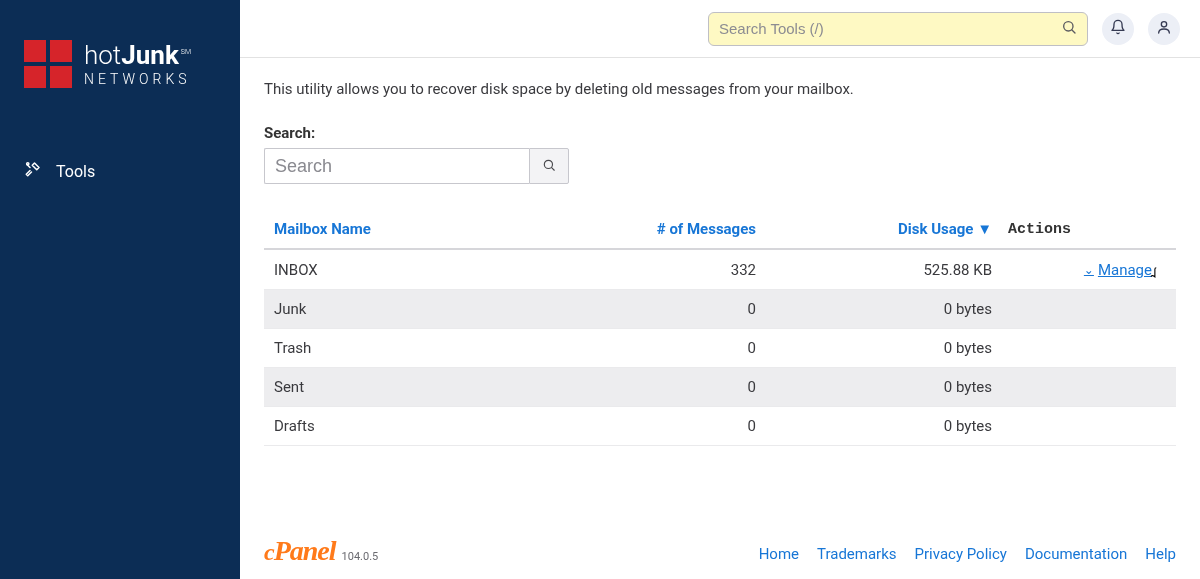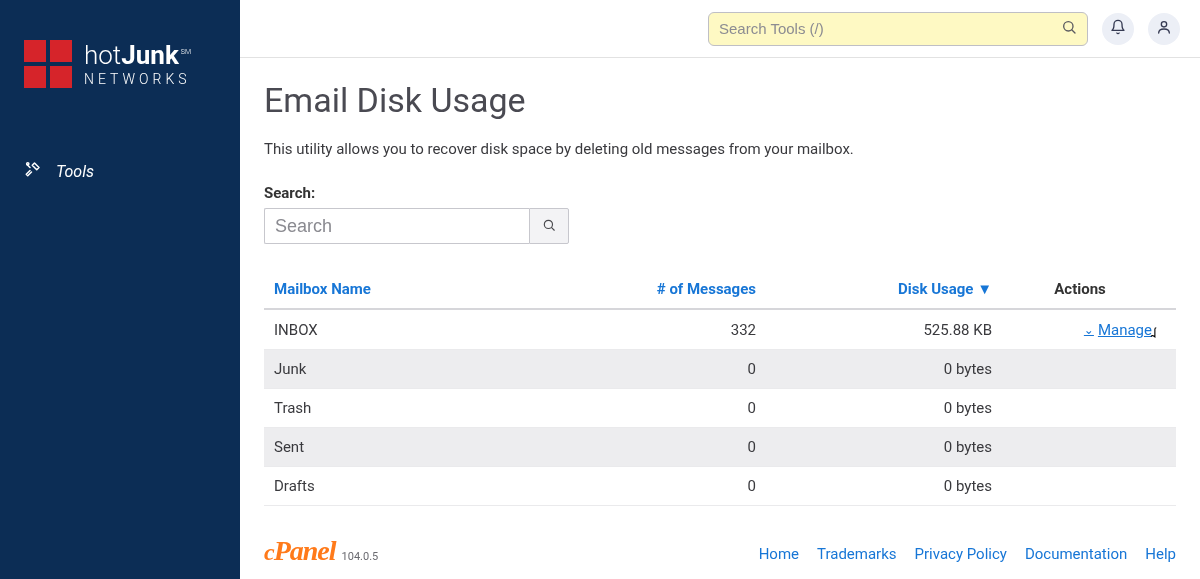--- a/index.html
+++ b/index.html
@@ -10,21 +10,21 @@
   .sidebar { width: 240px; background: #0c2d55; color: #fff; display: flex; flex-direction: column; padding-top: 30px; }
   .logo-wrap { padding: 10px 22px 30px 24px; }
   .logo { display: flex; align-items: center; gap: 12px; }
   .logo-grid { display: grid; grid-template-columns: 22px 22px; grid-template-rows: 22px 22px; gap: 4px; }
   .logo-grid .sq { background: #d6242a; }
   .logo-text { display: flex; flex-direction: column; line-height: 1; }
   .logo-top { font-size: 26px; font-weight: 300; color: #fff; position: relative; }
   .logo-top b { font-weight: 700; }
   .logo-sm { font-size: 7px; position: relative; top: -10px; left: 2px; letter-spacing: 0; }
   .logo-sub { font-size: 14px; letter-spacing: 4px; color: #fff; margin-top: 4px; font-weight: 300; }
-  .side-item { display: flex; align-items: center; gap: 14px; padding: 12px 24px; color: #fff; font-size: 16px; cursor: pointer; margin-top: 30px; font-style: italic; }
+  .side-item { display: flex; align-items: center; gap: 14px; padding: 12px 24px; color: #fff; font-size: 16px; cursor: pointer; margin-top: 30px; }
   .side-icon svg { width: 18px; height: 18px; stroke: #fff; }
 
   
   .main { flex: 1; display: flex; flex-direction: column; }
 
   
   .topbar { height: 58px; border-bottom: 1px solid #e2e2e2; display: flex; align-items: center; justify-content: flex-end; padding: 0 20px; gap: 14px; }
   .search-top { width: 380px; height: 34px; border: 1px solid #bfbfc5; border-radius: 6px; display: flex; align-items: center; padding: 0 10px; color: #7a7a82; background: #fef9c3; }
   .search-top input { flex: 1; border: none; outline: none; font-size: 15px; color: #333; background: transparent; }
   .search-top input::placeholder { color: #8c8c92; }
@@ -39,21 +39,21 @@
   .search-row { display: flex; margin-bottom: 26px; }
   .search-box { width: 265px; height: 36px; border: 1px solid #c7c7cd; border-right: none; padding: 0 10px; font-size: 18px; outline: none; border-radius: 2px 0 0 2px; }
   .search-box::placeholder { color: #8a8a90; }
   .search-btn { width: 40px; height: 36px; border: 1px solid #c7c7cd; background: #f3f3f5; display: flex; align-items: center; justify-content: center; cursor: pointer; border-radius: 0 2px 2px 0; }
   .search-btn svg { width: 14px; height: 14px; stroke: #4a4a4e; }
 
   
   .tbl { width: 912px; border-collapse: collapse; }
   .tbl thead th { text-align: left; font-size: 15px; font-weight: 700; padding: 10px 8px; border-bottom: 2px solid #d6d6da; }
   .tbl thead th.sortable { color: #1776d6; cursor: pointer; }
-  .tbl thead th.actions-h { text-align: center; color: #333; }
+  .tbl thead th.actions-h { color: #333; font-family: Liberation Mono, monospace; }
   .tbl thead th.num, .tbl tbody td.num { text-align: right; }
   .tbl tbody td { font-size: 15px; padding: 10px 8px; border-bottom: 1px solid #eaeaec; color: #3a3a3e; }
   .tbl tbody tr:nth-child(even) td { background: #ededef; }
   .col-name { width: 300px; padding-left: 10px !important; }
   .col-msg { width: 200px; }
   .col-disk { width: 236px; }
   .col-act { width: 176px; text-align: right; padding-right: 24px !important; }
   .manage { color: #1776d6; text-decoration: underline; cursor: pointer; display: inline-flex; align-items: center; gap: 4px; position: relative; }
   .manage .chev { font-size: 12px; color: #1776d6; text-decoration: none; }
   .cursor-img { position: absolute; right: -18px; top: 4px; pointer-events: none; }
@@ -127,21 +127,20 @@
         <span>
           <svg viewBox="0 0 24 24" fill="none" stroke-width="2" stroke-linecap="round" stroke-linejoin="round">
               <circle cx="12" cy="8" r="4"></circle>
               <path d="M4 21c0-4 4-6 8-6s8 2 8 6"></path>
             </svg>
         </span>
       </div>
     </div>
 
     <div class="content">
-      <h1 class="page-title">Email Disk Usage</h1>
       <p class="desc">This utility allows you to recover disk space by deleting old messages from your mailbox.</p>
 
       <div class="field-label">Search:</div>
       <div class="search-row">
         <input class="search-box" type="text" placeholder="Search" style="">
         <button class="search-btn">
           <span>
             <svg viewBox="0 0 24 24" fill="none" stroke-width="2" stroke-linecap="round">
                 <circle cx="11" cy="11" r="7"></circle>
                 <line x1="21" y1="21" x2="16.5" y2="16.5"></line>

